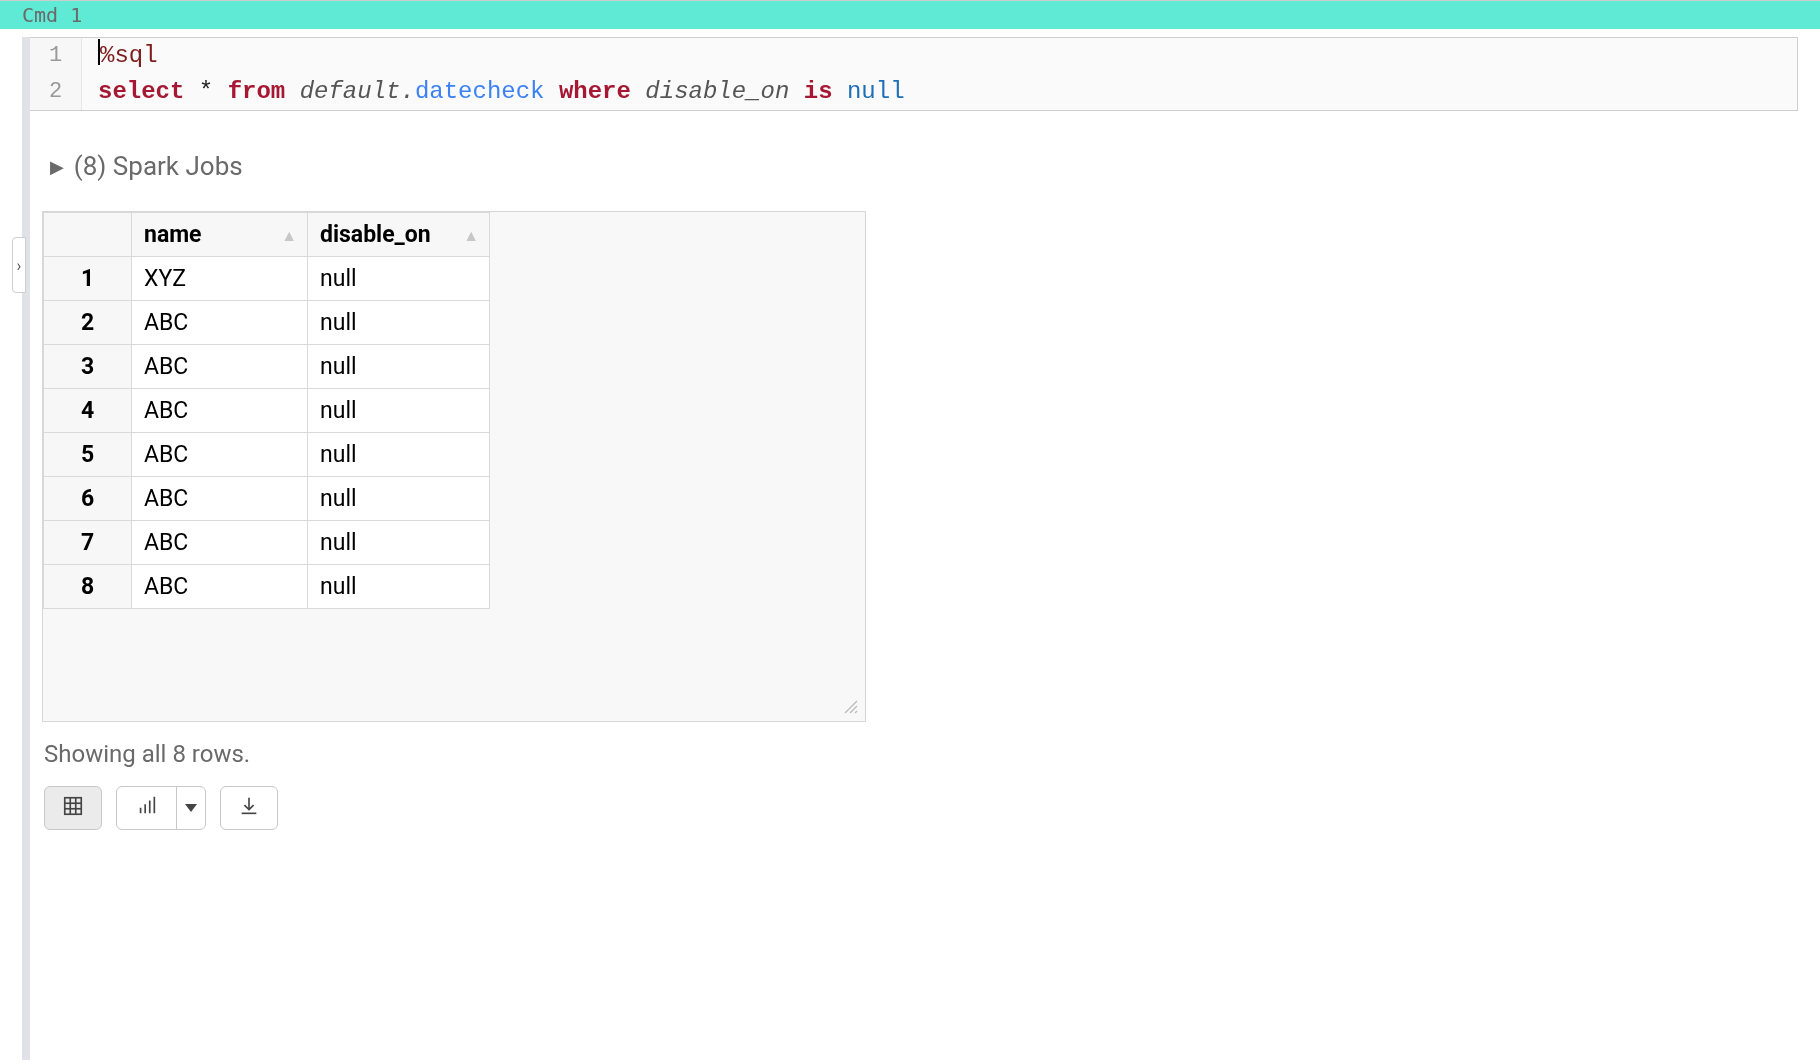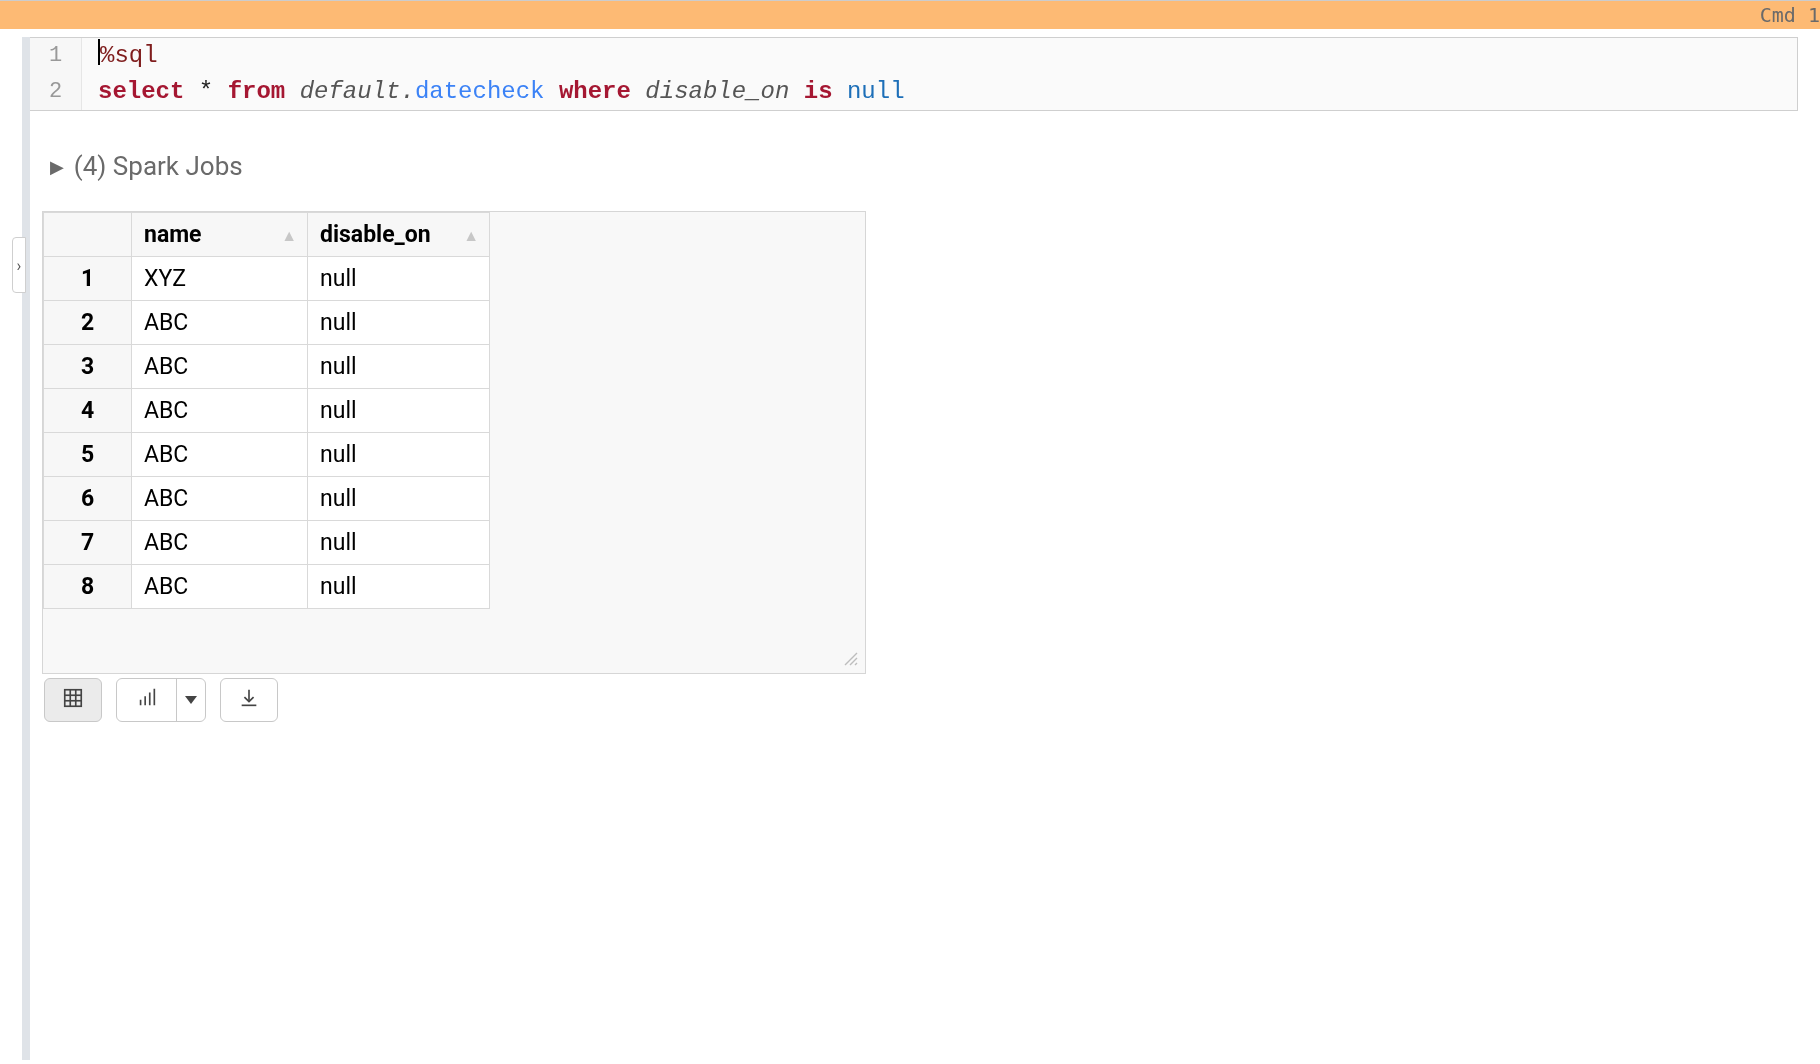--- a/index.html
+++ b/index.html
@@ -3,22 +3,21 @@
   <meta charset="utf-8">
   <style>
     * { box-sizing: border-box; margin: 0; padding: 0; }
     html, body { width: 1820px; height: 1064px; font-family: -apple-system, BlinkMacSystemFont, "Segoe UI", Roboto, sans-serif; background: #fff; overflow: hidden; }
     .page { width: 100%; height: 100%; border-top: 1px solid #ccc; position: relative; }
     .cell-title {
       font-family: "Menlo", "Monaco", monospace;
       font-size: 20px;
       color: #6a6a6a;
       padding: 2px 0 2px 22px;
-      background: #fdba74;
-      text-align: right;
+      background: #5eead4;
     }
     .cell-body {
       margin: 8px 22px 0 22px;
       border-left: 8px solid #dfe3e8;
       padding-left: 0;
       position: relative;
       height: calc(100% - 40px);
     }
     .expand-handle {
       position: absolute;
@@ -91,21 +90,21 @@
     .spark-jobs .tri {
       font-size: 18px;
       color: #6a6a6a;
     }
 
     .result-table-wrap {
       border: 1px solid #d6d6d6;
       display: inline-block;
       background: #f8f8f8;
       min-width: 824px;
-      padding-bottom: 64px;
+      padding-bottom: 112px;
       position: relative;
     }
     table.result-table { border-collapse: collapse; background: #fff; }
     table.result-table th, table.result-table td {
       border: 1px solid #d9d9d9;
       font-size: 23px;
       text-align: left;
       padding: 8px 12px;
       height: 44px;
     }
@@ -199,21 +198,21 @@
       <div class="code-line">
         <div class="gutter">2</div>
         <div class="code-content"><span class="tok-keyword">select</span><span class="tok-star"> * </span><span class="tok-keyword">from</span><span class="tok-ident"> default</span><span class="tok-ident">.</span><span class="tok-schema">datecheck</span><span class="tok-keyword"> where</span><span class="tok-ident"> disable_on </span><span class="tok-keyword">is</span><span class="tok-null"> null</span></div>
       </div>
     </div>
 
     <div class="output-area">
 
       <div class="spark-jobs">
         <span class="tri">▶</span>
-        <span>(4) Spark Jobs</span>
+        <span>(8) Spark Jobs</span>
       </div>
 
       <div class="result-table-wrap">
         <table class="result-table">
           <thead>
             <tr>
               <th class="idx-col"></th>
               <th class="name-col">
                 <span>name</span>
                 <span class="sort-tri">▲</span>
@@ -267,20 +266,21 @@
               </tr>
             </tbody>
         </table>
         <div class="resize-handle-corner">
           <svg viewBox="0 0 16 16">
               <path d="M2 14 L14 2 M7 14 L14 7 M12 14 L14 12" stroke="#bdbdbd" stroke-width="1.4" fill="none"></path>
             </svg>
         </div>
       </div>
 
+      <div class="row-count">Showing all 8 rows.</div>
 
       <div class="toolbar">
         <div class="tool-btn single active">
           <span class="icon grid-icon">
             <svg viewBox="0 0 24 24" fill="none" stroke-width="1.8">
               <rect x="3" y="3" width="18" height="18"></rect>
               <line x1="3" y1="9" x2="21" y2="9"></line>
               <line x1="3" y1="15" x2="21" y2="15"></line>
               <line x1="9" y1="3" x2="9" y2="21"></line>
               <line x1="15" y1="3" x2="15" y2="21"></line>

